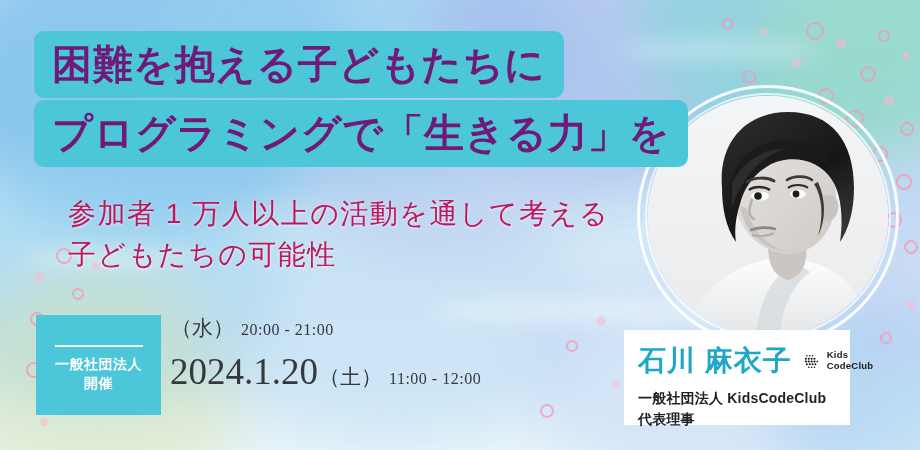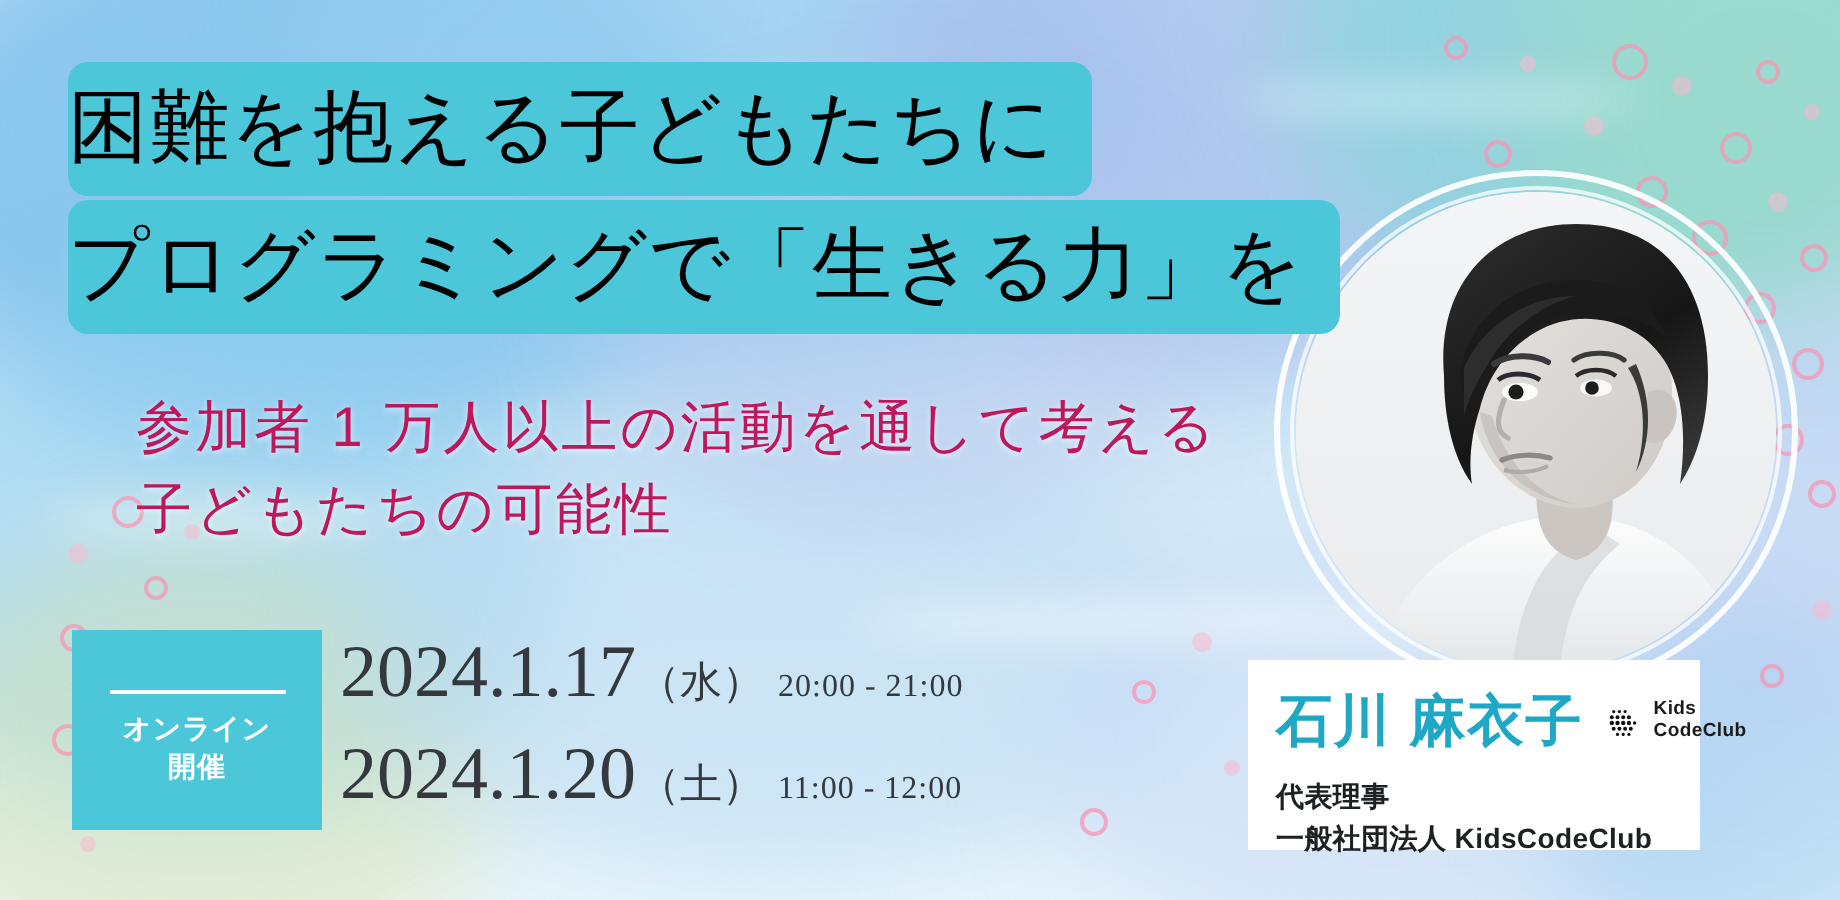--- a/index.html
+++ b/index.html
@@ -39,24 +39,24 @@
   .s4{left:620px;top:40px;width:200px;height:20px;background:rgba(255,255,255,.35);}
 
   
   .dot{position:absolute;border-radius:50%;background:rgba(247,160,185,.72);}
   .dot.ring{background:transparent;border:2px solid rgba(247,150,180,.75);}
   .dot.soft{background:rgba(250,185,205,.55);}
 
   
   .headline{position:absolute;left:34px;top:31px;z-index:6;}
   .hl-row{
-    display:inline-block;background:#4cc7da;color:#000000;
-    font-weight:400;font-size:40px;line-height:1.0;
+    display:inline-block;background:#4cc7da;color:#701a75;
+    font-weight:700;font-size:40px;line-height:1.0;
     letter-spacing:.5px;
-    padding:13px 18px 14px 0;
+    padding:13px 18px 14px 18px;
     border-radius:10px;
   }
   .hl-row2{margin-top:2px;}
 
   
   .subtitle{
     position:absolute;left:68px;top:193px;z-index:6;
     color:#be185d;font-size:28px;font-weight:400;line-height:1.48;
     letter-spacing:1.5px;
     text-shadow:0 1px 3px rgba(255,255,255,.65);
@@ -261,28 +261,27 @@
   </div>
 
   <div class="subtitle">
     <div>参加者 1 万人以上の活動を通して考える</div>
     <div>子どもたちの可能性</div>
   </div>
 
   <div class="badge">
     <div class="badge-div"></div>
     <div class="badge-online">
-      <span>オンライン</span><br>
+      <span>一般社団法人</span><br>
       <span>開催</span>
     </div>
   </div>
 
   <div class="dates">
     <div class="date-line">
-      <span class="date-main">2024.1.17</span>
       <span class="date-dow">（水）</span>
       <span class="date-time">20:00 - 21:00</span>
     </div>
     <div class="date-line">
       <span class="date-main">2024.1.20</span>
       <span class="date-dow">（土）</span>
       <span class="date-time">11:00 - 12:00</span>
     </div>
   </div>
 
@@ -313,18 +312,18 @@
               <circle cx="11" cy="16" r="0.85"></circle>
           </g>
         </svg>
         <div class="logo-text">
           <div>Kids</div>
           <div>CodeClub</div>
         </div>
       </div>
     </div>
     <div class="speaker-org">
+      <div>一般社団法人 KidsCodeClub</div>
       <div>代表理事</div>
-      <div>一般社団法人 KidsCodeClub</div>
     </div>
   </div>
 
 </div>
 
 </body></html>

